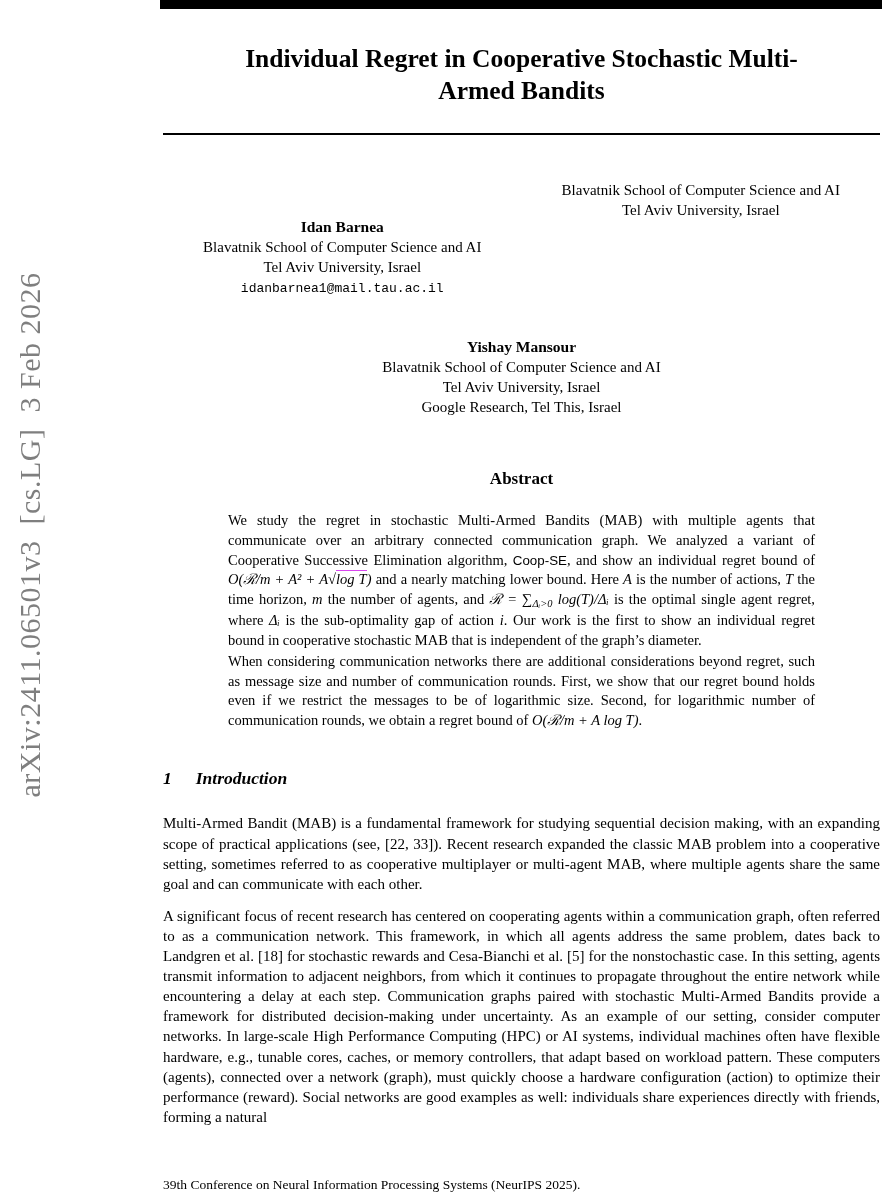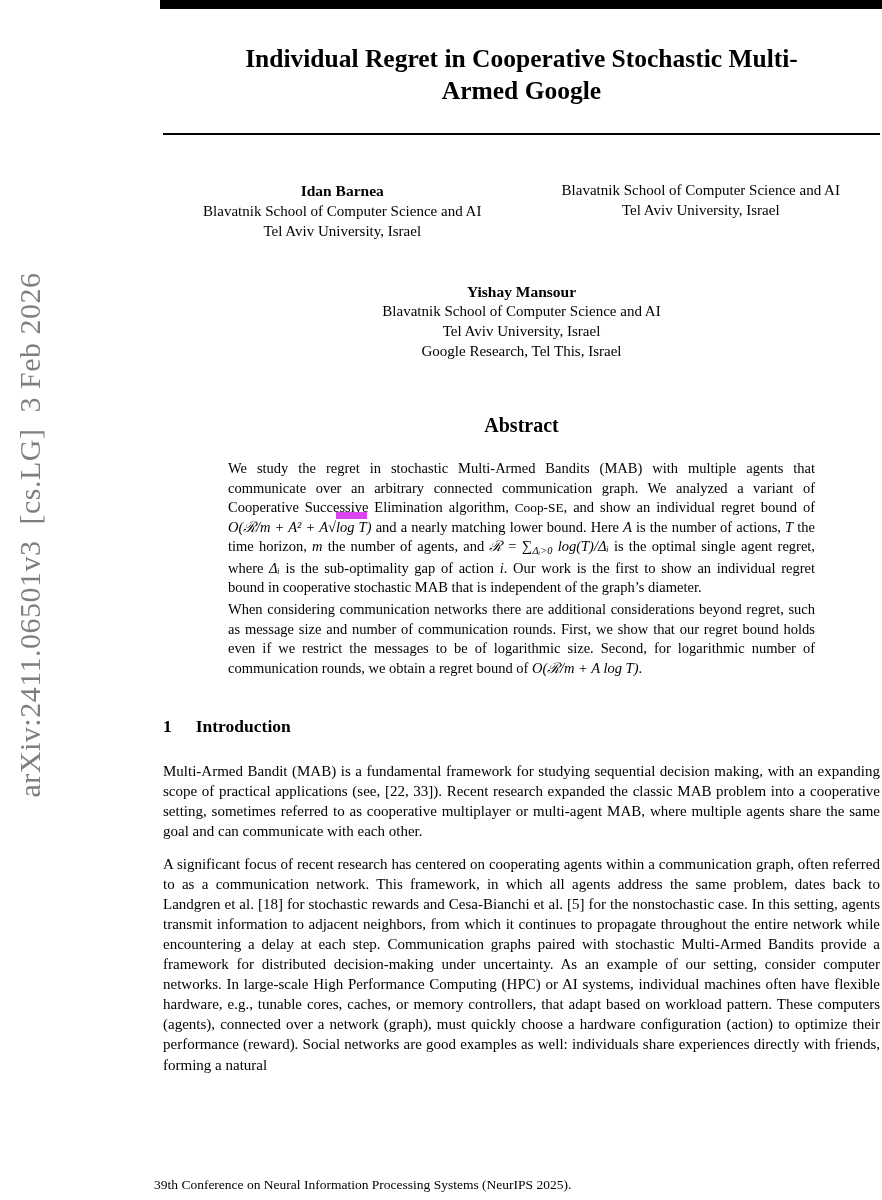--- a/index.html
+++ b/index.html
@@ -25,63 +25,64 @@
 
   .title {
     font-size:25.5px; font-weight:bold; text-align:center;
     margin:34px auto 0; max-width:600px; line-height:1.26;
   }
   .rule { border:none; border-top:2px solid #000; margin:26px 0 0; }
 
   .authors-row { display:flex; margin-top:46px; }
   .author { flex:1; text-align:center; font-size:15px; line-height:1.33; }
   .author.center-block { margin:40px auto 0; flex:none; }
-  .a-name { font-weight:bold; font-size:15.5px; }
+  .a-name { font-weight:bold; font-size:15.5px;margin-top:36px; }
   .a-email {
     font-family:"Liberation Mono","DejaVu Sans Mono",monospace;
     font-size:13px; margin-top:2px;
   }
 
-  .abs-head { font-size:20px; font-weight:bold; text-align:center; margin:52px 0 16px; }
+  .abs-head { font-size:17px; font-weight:bold; text-align:center; margin:52px 0 16px; }
   .abstract {
     margin:22px 65px 0; font-size:14.5px; line-height:1.35; text-align:justify;
   }
   .abstract p { margin:0; }
   .abstract p + p { margin-top:2px; }
 
-  .mono { font-family:Liberation Serif, serif; font-size:0.92em; }
+  .mono { font-family:Liberation Sans, sans-serif; font-size:0.92em; }
   .math { font-style:italic; }
   .msub { font-size:0.72em; vertical-align:-0.32em; font-style:italic; }
-  .ovl { border-top:7px solid #d946ef; }
+  .ovl { border-top:1px solid #d946ef; }
   .cite { color:#000000; text-decoration:none; cursor:pointer; }
 
-  .sec-head { font-size:17.5px; font-weight:bold; margin:38px 0 0; }
+  .sec-head { font-size:17.5px; font-weight:bold; margin:38px 0 0;font-style:italic; }
   .sec-num { margin-right:24px; }
 
   .body-p { font-size:15px; line-height:1.34; text-align:justify; margin:24px 0 0; }
   .body-p + .body-p { margin-top:12px; }
 
-  .footer { position:absolute; left:154px; top:1177px; font-size:13.5px; }
+  .footer { position:absolute; left:163px; top:1177px; font-size:13.5px; }
 </style>
 </head>
 <body>
 
 <div class="page">
   <div class="topbar"></div>
   <div class="arxiv">arXiv:2411.06501v3  [cs.LG]  3 Feb 2026</div>
 
   <div class="content">
-    <h1 class="title">Individual Regret in Cooperative Stochastic Multi-Armed Google</h1>
+    <h1 class="title">Individual Regret in Cooperative Stochastic Multi-Armed Bandits</h1>
     <hr class="rule">
 
     <div class="authors-row">
       <div class="author">
         <div class="a-name">Idan Barnea</div>
         <div class="a-line">Blavatnik School of Computer Science and AI</div>
         <div class="a-line">Tel Aviv University, Israel</div>
+        <div class="a-email">idanbarnea1@mail.tau.ac.il</div>
       </div>
       <div class="author">
         <div class="a-line">Blavatnik School of Computer Science and AI</div>
         <div class="a-line">Tel Aviv University, Israel</div>
       </div>
     </div>
 
     <div class="author center-block">
       <div class="a-name">Yishay Mansour</div>
       <div class="a-line">Blavatnik School of Computer Science and AI</div>

